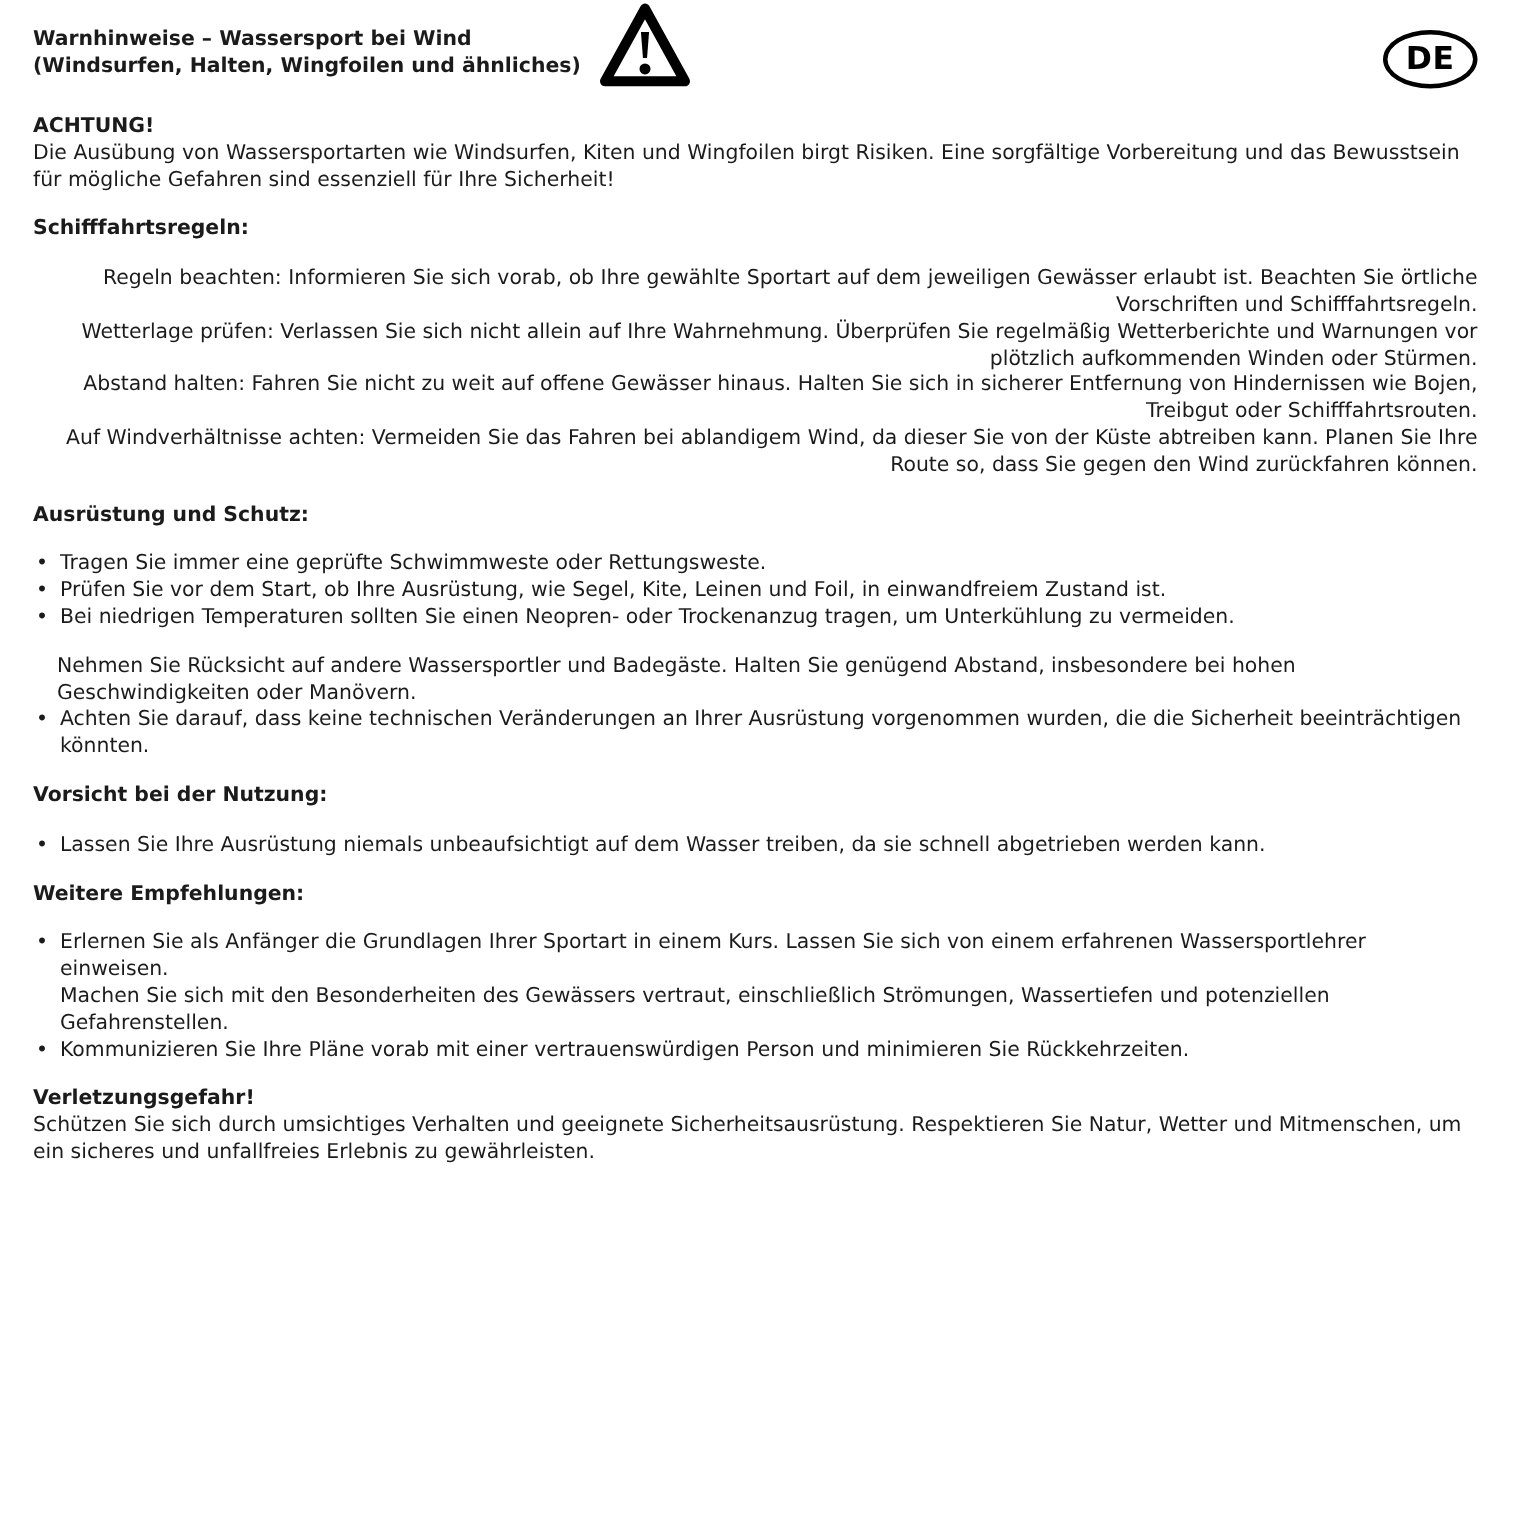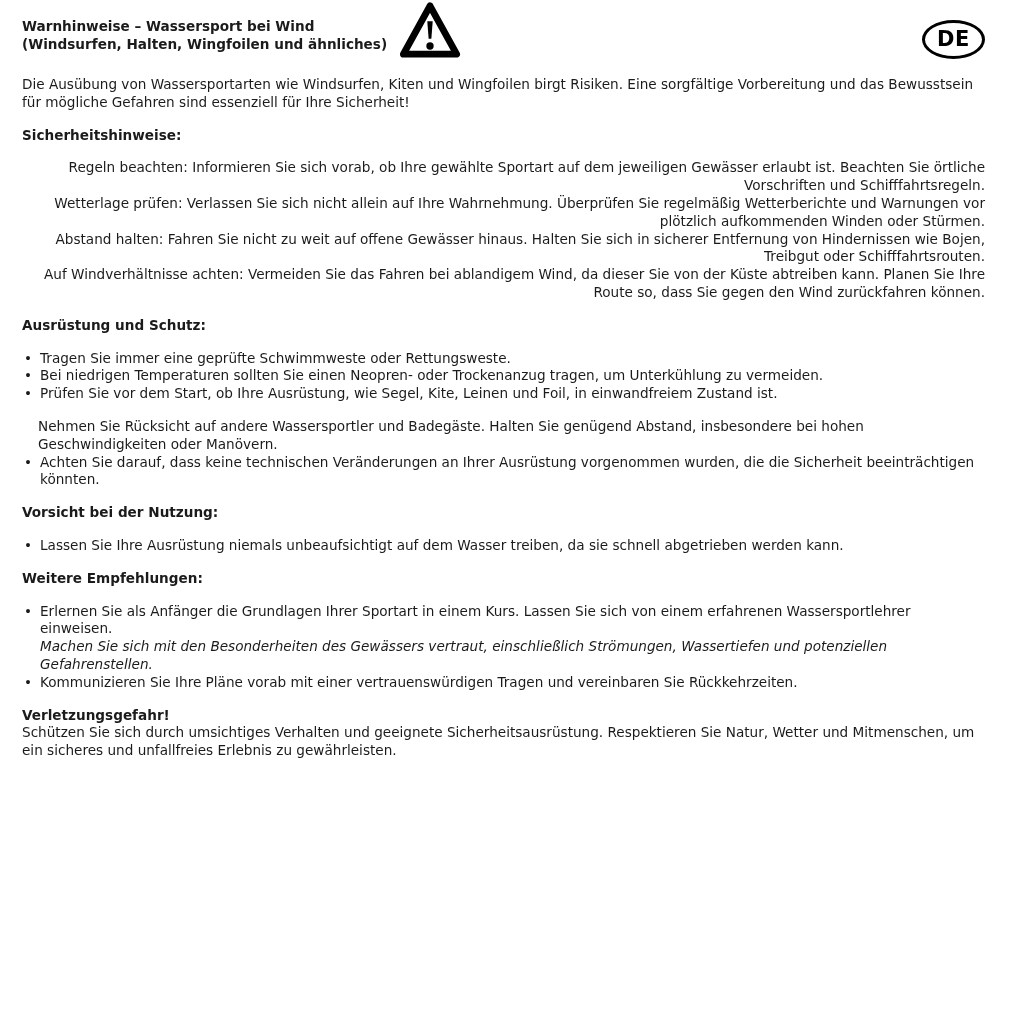--- a/index.html
+++ b/index.html
@@ -72,60 +72,61 @@
     content: "\2022";
     position: absolute;
     left: 2px;
     top: 0;
   }
   ul.plain {
     list-style: none;
     max-width: 963px;
   }
   ul.plain > li { padding-left: 16px; text-align: right; }
-  .continuation { padding-left: 18px; font-style: italic; }
+  .continuation { padding-left: 18px; }
 </style>
 </head>
 <body>
 
 <div class="page">
 
   <header class="doc-header">
     <div class="title-block">
       <div class="title-line">Warnhinweise – Wassersport bei Wind</div>
       <div class="title-line">(Windsurfen, Halten, Wingfoilen und ähnliches)</div>
     </div>
     <svg class="warn-icon" width="62" height="60" viewBox="0 0 64 62" aria-hidden="true">
       <path d="M32 6 L59.5 56 L4.5 56 Z" fill="none" stroke="#000" stroke-width="7" stroke-linejoin="round"></path>
       <polygon points="29.2,22 34.8,22 33.4,40 30.6,40" fill="#000"></polygon>
       <circle cx="32" cy="47.5" r="3.8" fill="#000"></circle>
     </svg>
     <div class="lang-badge">DE</div>
   </header>
 
   <section style="margin-top:14px;">
+    <h2>ACHTUNG!</h2>
     <p>Die Ausübung von Wassersportarten wie Windsurfen, Kiten und Wingfoilen birgt Risiken. Eine sorgfältige Vorbereitung und das Bewusstsein für mögliche Gefahren sind essenziell für Ihre Sicherheit!</p>
   </section>
 
   <section>
-    <h2 class="gap-after">Sicherheitshinweise:</h2>
+    <h2 class="gap-after">Schifffahrtsregeln:</h2>
     <ul class="plain">
       <li>Regeln beachten: Informieren Sie sich vorab, ob Ihre gewählte Sportart auf dem jeweiligen Gewässer erlaubt ist. Beachten Sie örtliche Vorschriften und Schifffahrtsregeln.</li>
       <li>Wetterlage prüfen: Verlassen Sie sich nicht allein auf Ihre Wahrnehmung. Überprüfen Sie regelmäßig Wetterberichte und Warnungen vor plötzlich aufkommenden Winden oder Stürmen.</li>
       <li>Abstand halten: Fahren Sie nicht zu weit auf offene Gewässer hinaus. Halten Sie sich in sicherer Entfernung von Hindernissen wie Bojen, Treibgut oder Schifffahrtsrouten.</li>
       <li>Auf Windverhältnisse achten: Vermeiden Sie das Fahren bei ablandigem Wind, da dieser Sie von der Küste abtreiben kann. Planen Sie Ihre Route so, dass Sie gegen den Wind zurückfahren können.</li>
     </ul>
   </section>
 
   <section>
     <h2 class="gap-after">Ausrüstung und Schutz:</h2>
     <ul class="bullets">
       <li>Tragen Sie immer eine geprüfte Schwimmweste oder Rettungsweste.</li>
+      <li>Prüfen Sie vor dem Start, ob Ihre Ausrüstung, wie Segel, Kite, Leinen und Foil, in einwandfreiem Zustand ist.</li>
       <li>Bei niedrigen Temperaturen sollten Sie einen Neopren- oder Trockenanzug tragen, um Unterkühlung zu vermeiden.</li>
-      <li>Prüfen Sie vor dem Start, ob Ihre Ausrüstung, wie Segel, Kite, Leinen und Foil, in einwandfreiem Zustand ist.</li>
     </ul>
   </section>
 
   <section>
     <p class="indented">Nehmen Sie Rücksicht auf andere Wassersportler und Badegäste. Halten Sie genügend Abstand, insbesondere bei hohen Geschwindigkeiten oder Manövern.</p>
     <ul class="bullets">
       <li>Achten Sie darauf, dass keine technischen Veränderungen an Ihrer Ausrüstung vorgenommen wurden, die die Sicherheit beeinträchtigen könnten.</li>
     </ul>
   </section>
 
@@ -136,21 +137,21 @@
     </ul>
   </section>
 
   <section>
     <h2 class="gap-after">Weitere Empfehlungen:</h2>
     <ul class="bullets">
       <li>Erlernen Sie als Anfänger die Grundlagen Ihrer Sportart in einem Kurs. Lassen Sie sich von einem erfahrenen Wassersportlehrer einweisen.</li>
     </ul>
     <p class="continuation" style="max-width:963px;">Machen Sie sich mit den Besonderheiten des Gewässers vertraut, einschließlich Strömungen, Wassertiefen und potenziellen Gefahrenstellen.</p>
     <ul class="bullets">
-      <li>Kommunizieren Sie Ihre Pläne vorab mit einer vertrauenswürdigen Tragen und vereinbaren Sie Rückkehrzeiten.</li>
+      <li>Kommunizieren Sie Ihre Pläne vorab mit einer vertrauenswürdigen Person und minimieren Sie Rückkehrzeiten.</li>
     </ul>
   </section>
 
   <section>
     <h2>Verletzungsgefahr!</h2>
     <p>Schützen Sie sich durch umsichtiges Verhalten und geeignete Sicherheitsausrüstung. Respektieren Sie Natur, Wetter und Mitmenschen, um ein sicheres und unfallfreies Erlebnis zu gewährleisten.</p>
   </section>
 
 </div>
 

